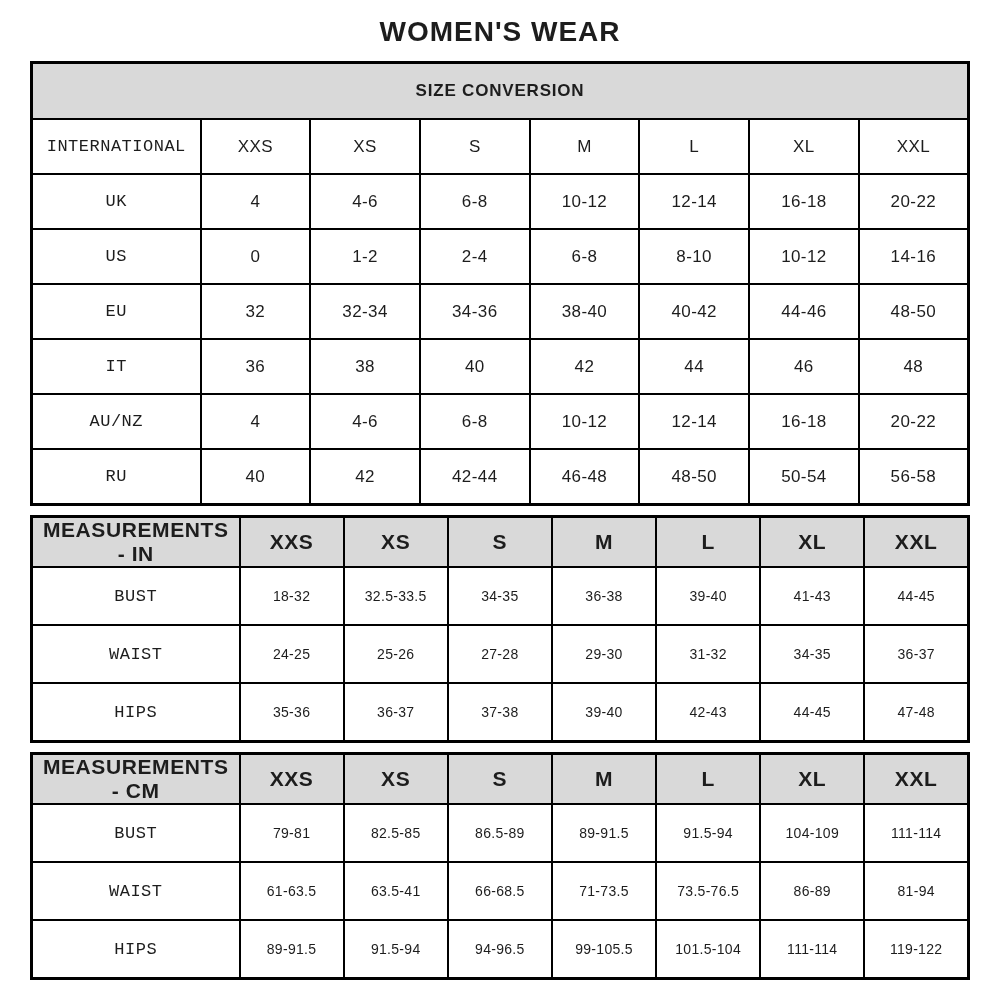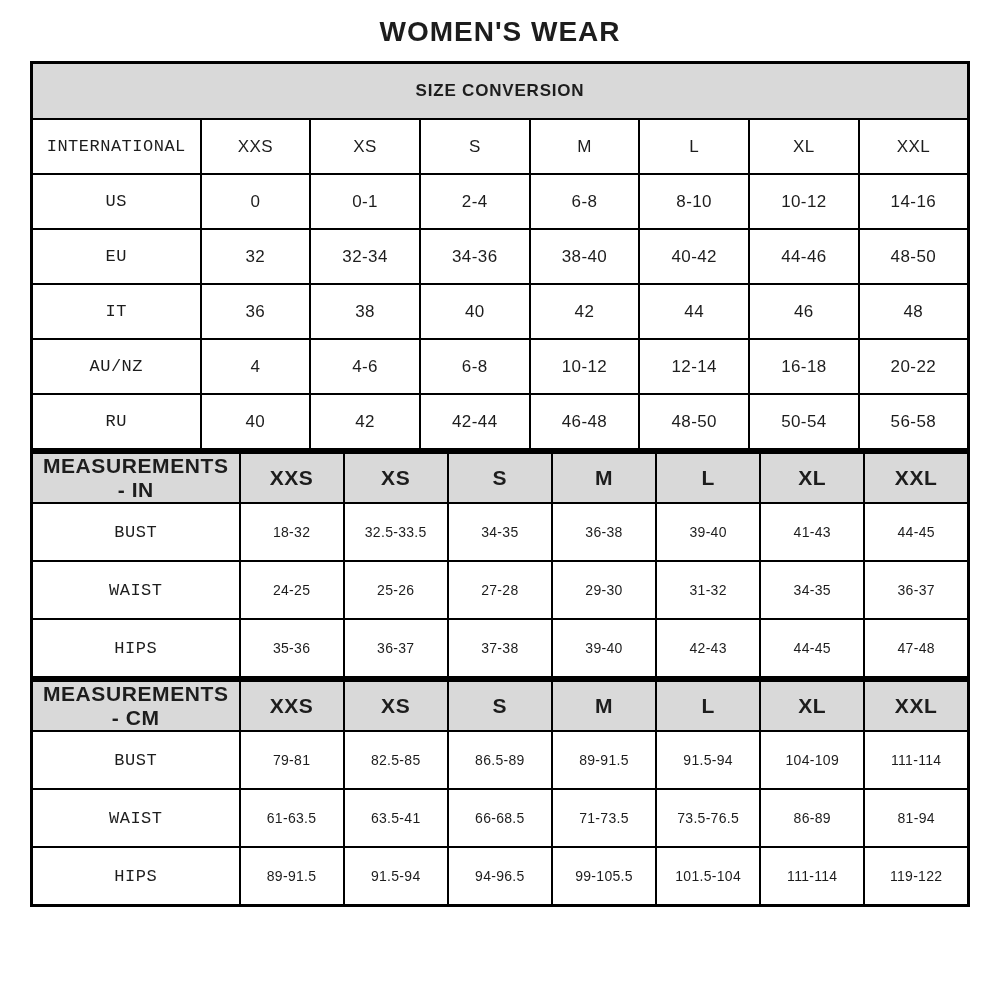--- a/index.html
+++ b/index.html
@@ -25,20 +25,21 @@
     margin: 6px 0 13px 0;
     color: #1d1d1d;
   }
   table {
     width: 940px;
     border-collapse: collapse;
     table-layout: fixed;
   }
   .tbl {
     border: 3px solid #000000;
+    margin-bottom: 9px;
   }
   .tbl td, .tbl th {
     border: 2px solid #000000;
     text-align: center;
     vertical-align: middle;
     padding: 0 4px;
     overflow: hidden;
   }
   .gray-bg {
     background: #d9d9d9;
@@ -104,23 +105,33 @@
           <td class="row-label">INTERNATIONAL</td>
           <td>XXS</td>
           <td>XS</td>
           <td>S</td>
           <td>M</td>
           <td>L</td>
           <td>XL</td>
           <td>XXL</td>
         </tr>
         <tr>
+          <td class="row-label">UK</td>
+          <td>4</td>
+          <td>4-6</td>
+          <td>6-8</td>
+          <td>10-12</td>
+          <td>12-14</td>
+          <td>16-18</td>
+          <td>20-22</td>
+        </tr>
+        <tr>
           <td class="row-label">US</td>
           <td>0</td>
-          <td>0-1</td>
+          <td>1-2</td>
           <td>2-4</td>
           <td>6-8</td>
           <td>8-10</td>
           <td>10-12</td>
           <td>14-16</td>
         </tr>
         <tr>
           <td class="row-label">EU</td>
           <td>32</td>
           <td>32-34</td>

